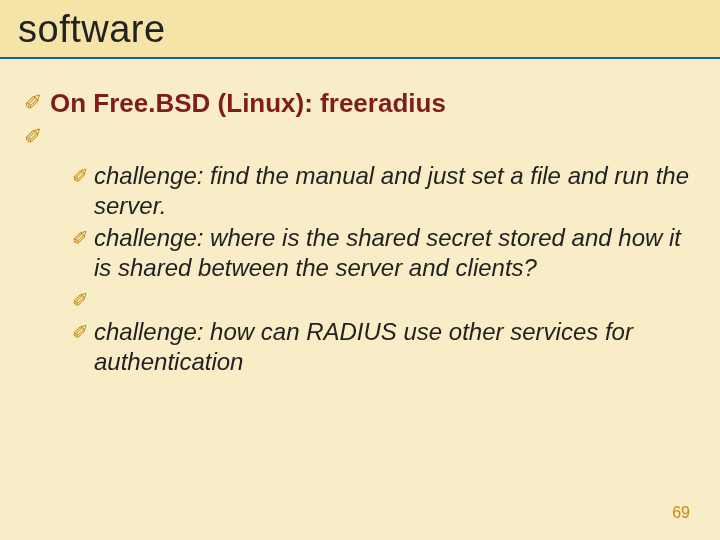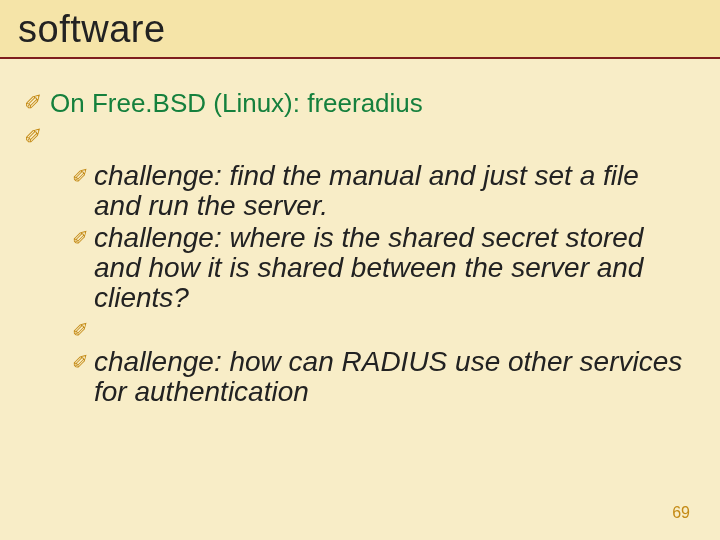--- a/index.html
+++ b/index.html
@@ -13,21 +13,21 @@
   .slide {
     width: 720px;
     height: 540px;
     background: #f8edc7;
     position: relative;
     box-sizing: border-box;
   }
   .title-band {
     background: #f5e4a8;
     padding: 8px 18px 6px 18px;
-    border-bottom: 2px solid #7f1d1d;
+    border-bottom: 2px solid #0369a1;
   }
   .title-band .title {
     font-size: 38px;
     color: #222;
     letter-spacing: 0.5px;
     font-weight: 400;
   }
   .content {
     padding: 28px 30px 0 24px;
   }
@@ -38,43 +38,44 @@
   }
   .l1 .sym {
     color: #c48a15;
     font-size: 22px;
     line-height: 32px;
     width: 26px;
     flex: 0 0 26px;
     text-align: left;
   }
   .l1 .txt {
-    color: #15803d;
+    color: #7f1d1d;
     font-size: 26px;
     line-height: 32px;
+    font-weight: bold;
   }
   .sub-group {
     padding-left: 48px;
     padding-top: 6px;
   }
   .l2 {
     display: flex;
     align-items: flex-start;
     margin-bottom: 2px;
   }
   .l2 .sym {
     color: #c48a15;
     font-size: 20px;
     line-height: 30px;
     width: 22px;
     flex: 0 0 22px;
   }
   .l2 .txt {
     color: #222;
-    font-size: 28px;
+    font-size: 24px;
     line-height: 30px;
     font-style: italic;
   }
   .pagenum {
     position: absolute;
     right: 30px;
     bottom: 18px;
     font-size: 16px;
     color: #c48a15;
   }

